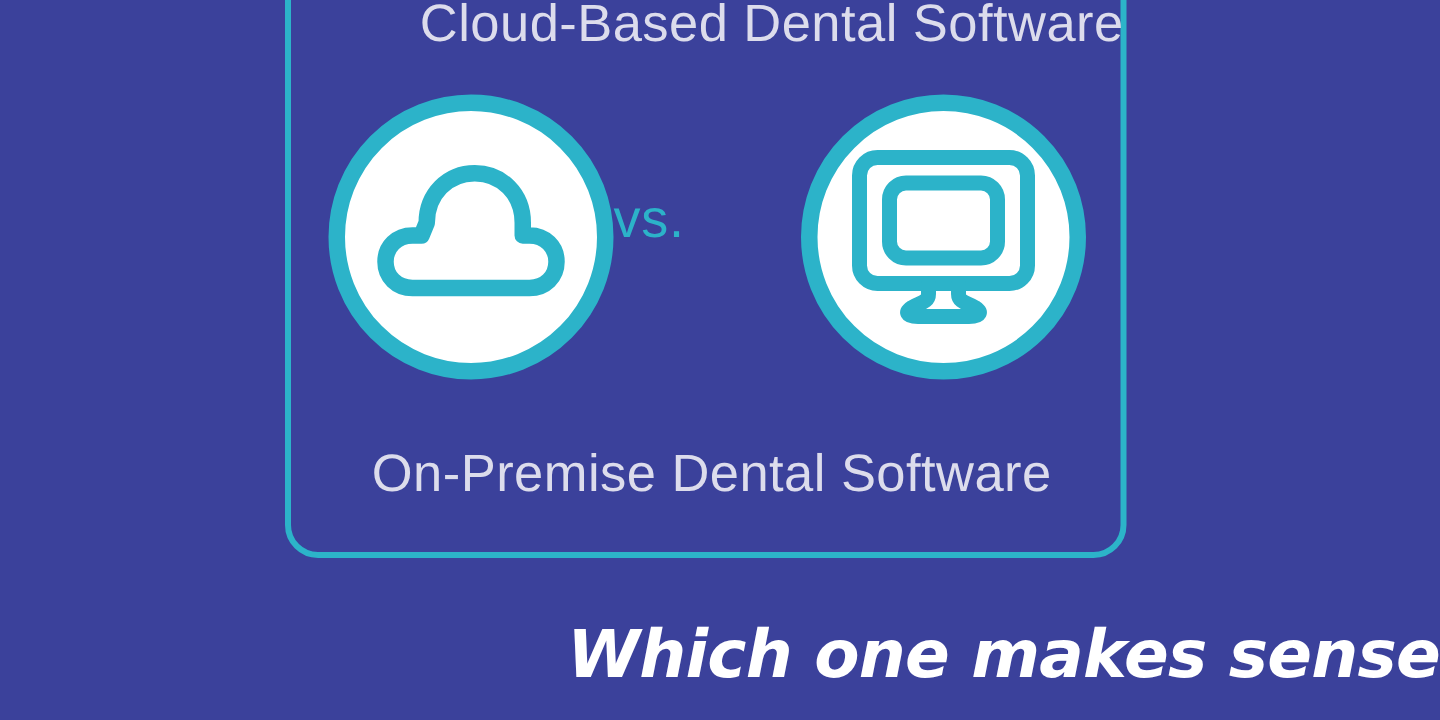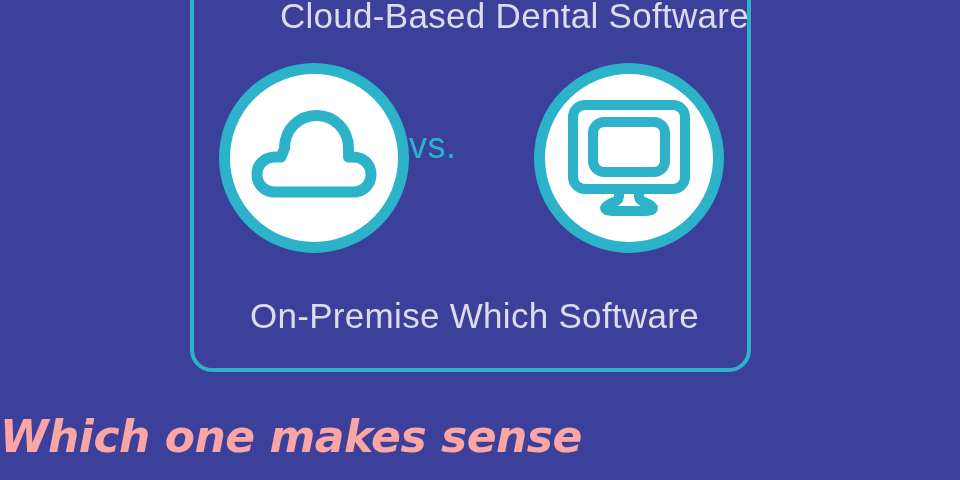--- a/index.html
+++ b/index.html
@@ -86,22 +86,22 @@
     font-size: 36px;
     letter-spacing: 0.5px;
   }
 
   
   .tagline {
     position: absolute;
     left: 0;
     top: 411px;
     width: 960px;
-    text-align: left;
-    color: #fca5a5;
+    text-align: right;
+    color: #ffffff;
     font-family: "DejaVu Sans", sans-serif;
     font-style: italic;
     font-weight: bold;
     font-size: 44px;
     letter-spacing: -0.5px;
     white-space: nowrap;
   }
 </style>
 </head>
 <body>
@@ -146,19 +146,19 @@
                      L80 113
                      C88 113 88.5 110 84 107
                      C80 104 73 104 73 98
                      L73 91" fill="none" stroke="#2cb3c9" stroke-width="10" stroke-linejoin="round" stroke-linecap="round"></path>
           </svg>
         </span>
       </div>
 
     </div>
 
-    <div class="heading heading-bottom">On-Premise Which Software</div>
+    <div class="heading heading-bottom">On-Premise Dental Software</div>
 
   </div>
 
   <div class="tagline">Which one makes sense</div>
 
 </div>
 
 </body></html>

